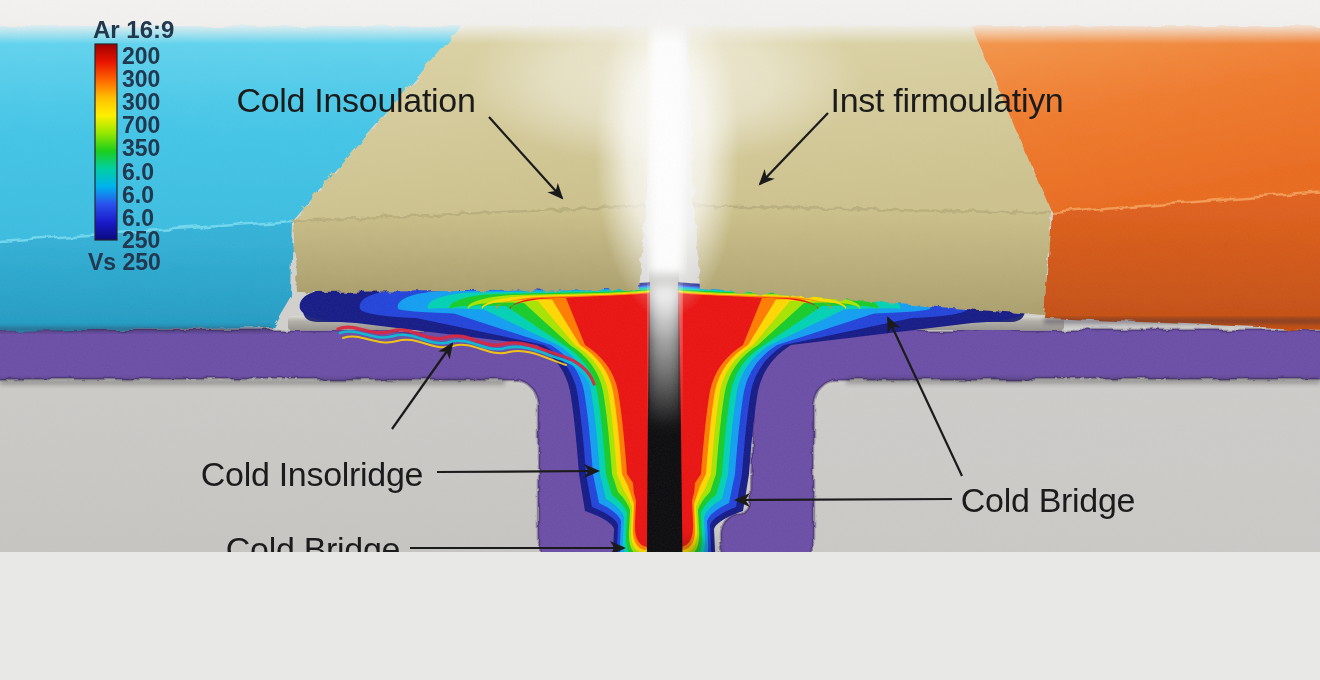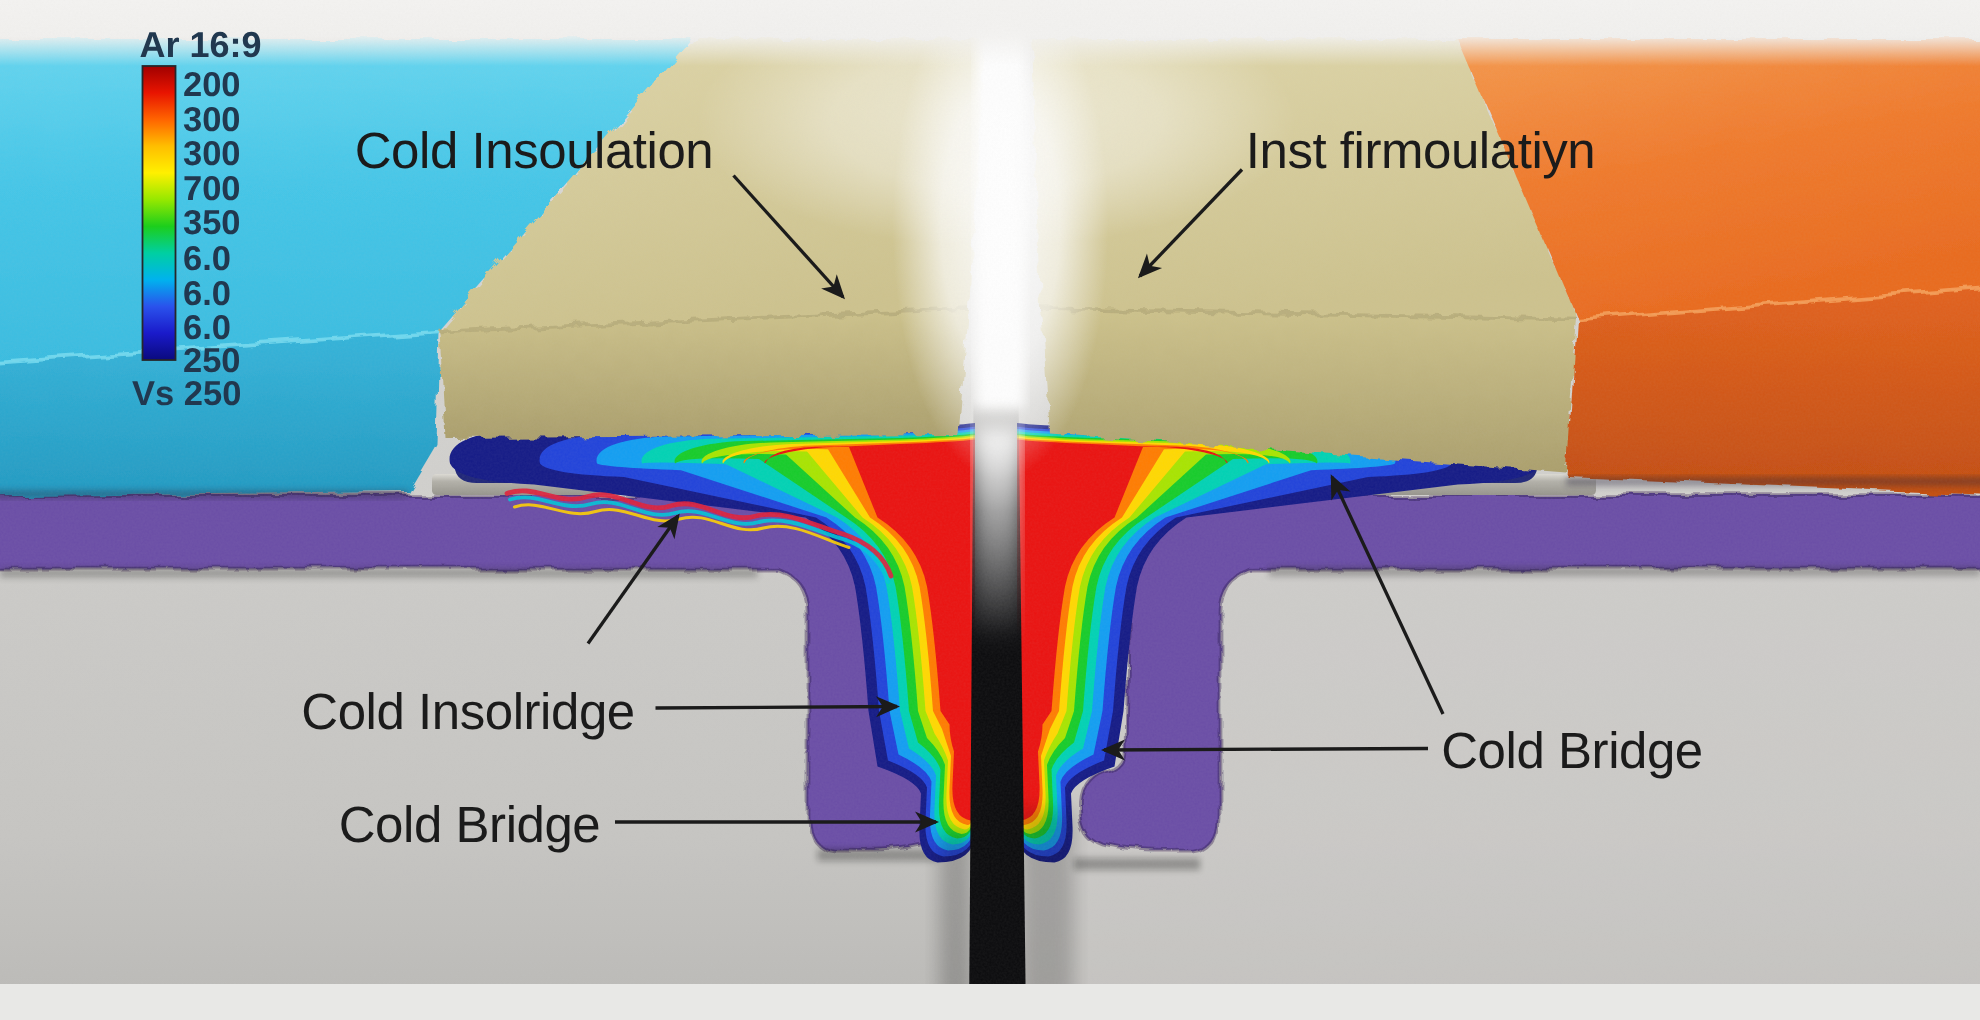--- a/index.html
+++ b/index.html
@@ -1,16 +1,16 @@
 <!DOCTYPE html>
 <html><head>
 <meta charset="utf-8">
 <style>
   html,body{margin:0;padding:0;background:#e8e8e6;}
-  .stage{position:relative;width:1320px;height:656px;overflow:hidden;}
+  .stage{position:relative;width:1320px;height:552px;overflow:hidden;}
   svg{display:block;}
   text{font-family:"Liberation Sans","DejaVu Sans",sans-serif;}
   .ann{font-size:34px;letter-spacing:-0.3px;}
   .leg{font-size:23px;font-weight:bold;}
   .leg-title{font-size:24px;font-weight:bold;}
   .wm{font-size:36px;}
   .leader{stroke:#1b1b1b;stroke-width:2.2;fill:none;}
 </style>
 </head>
 <body>

